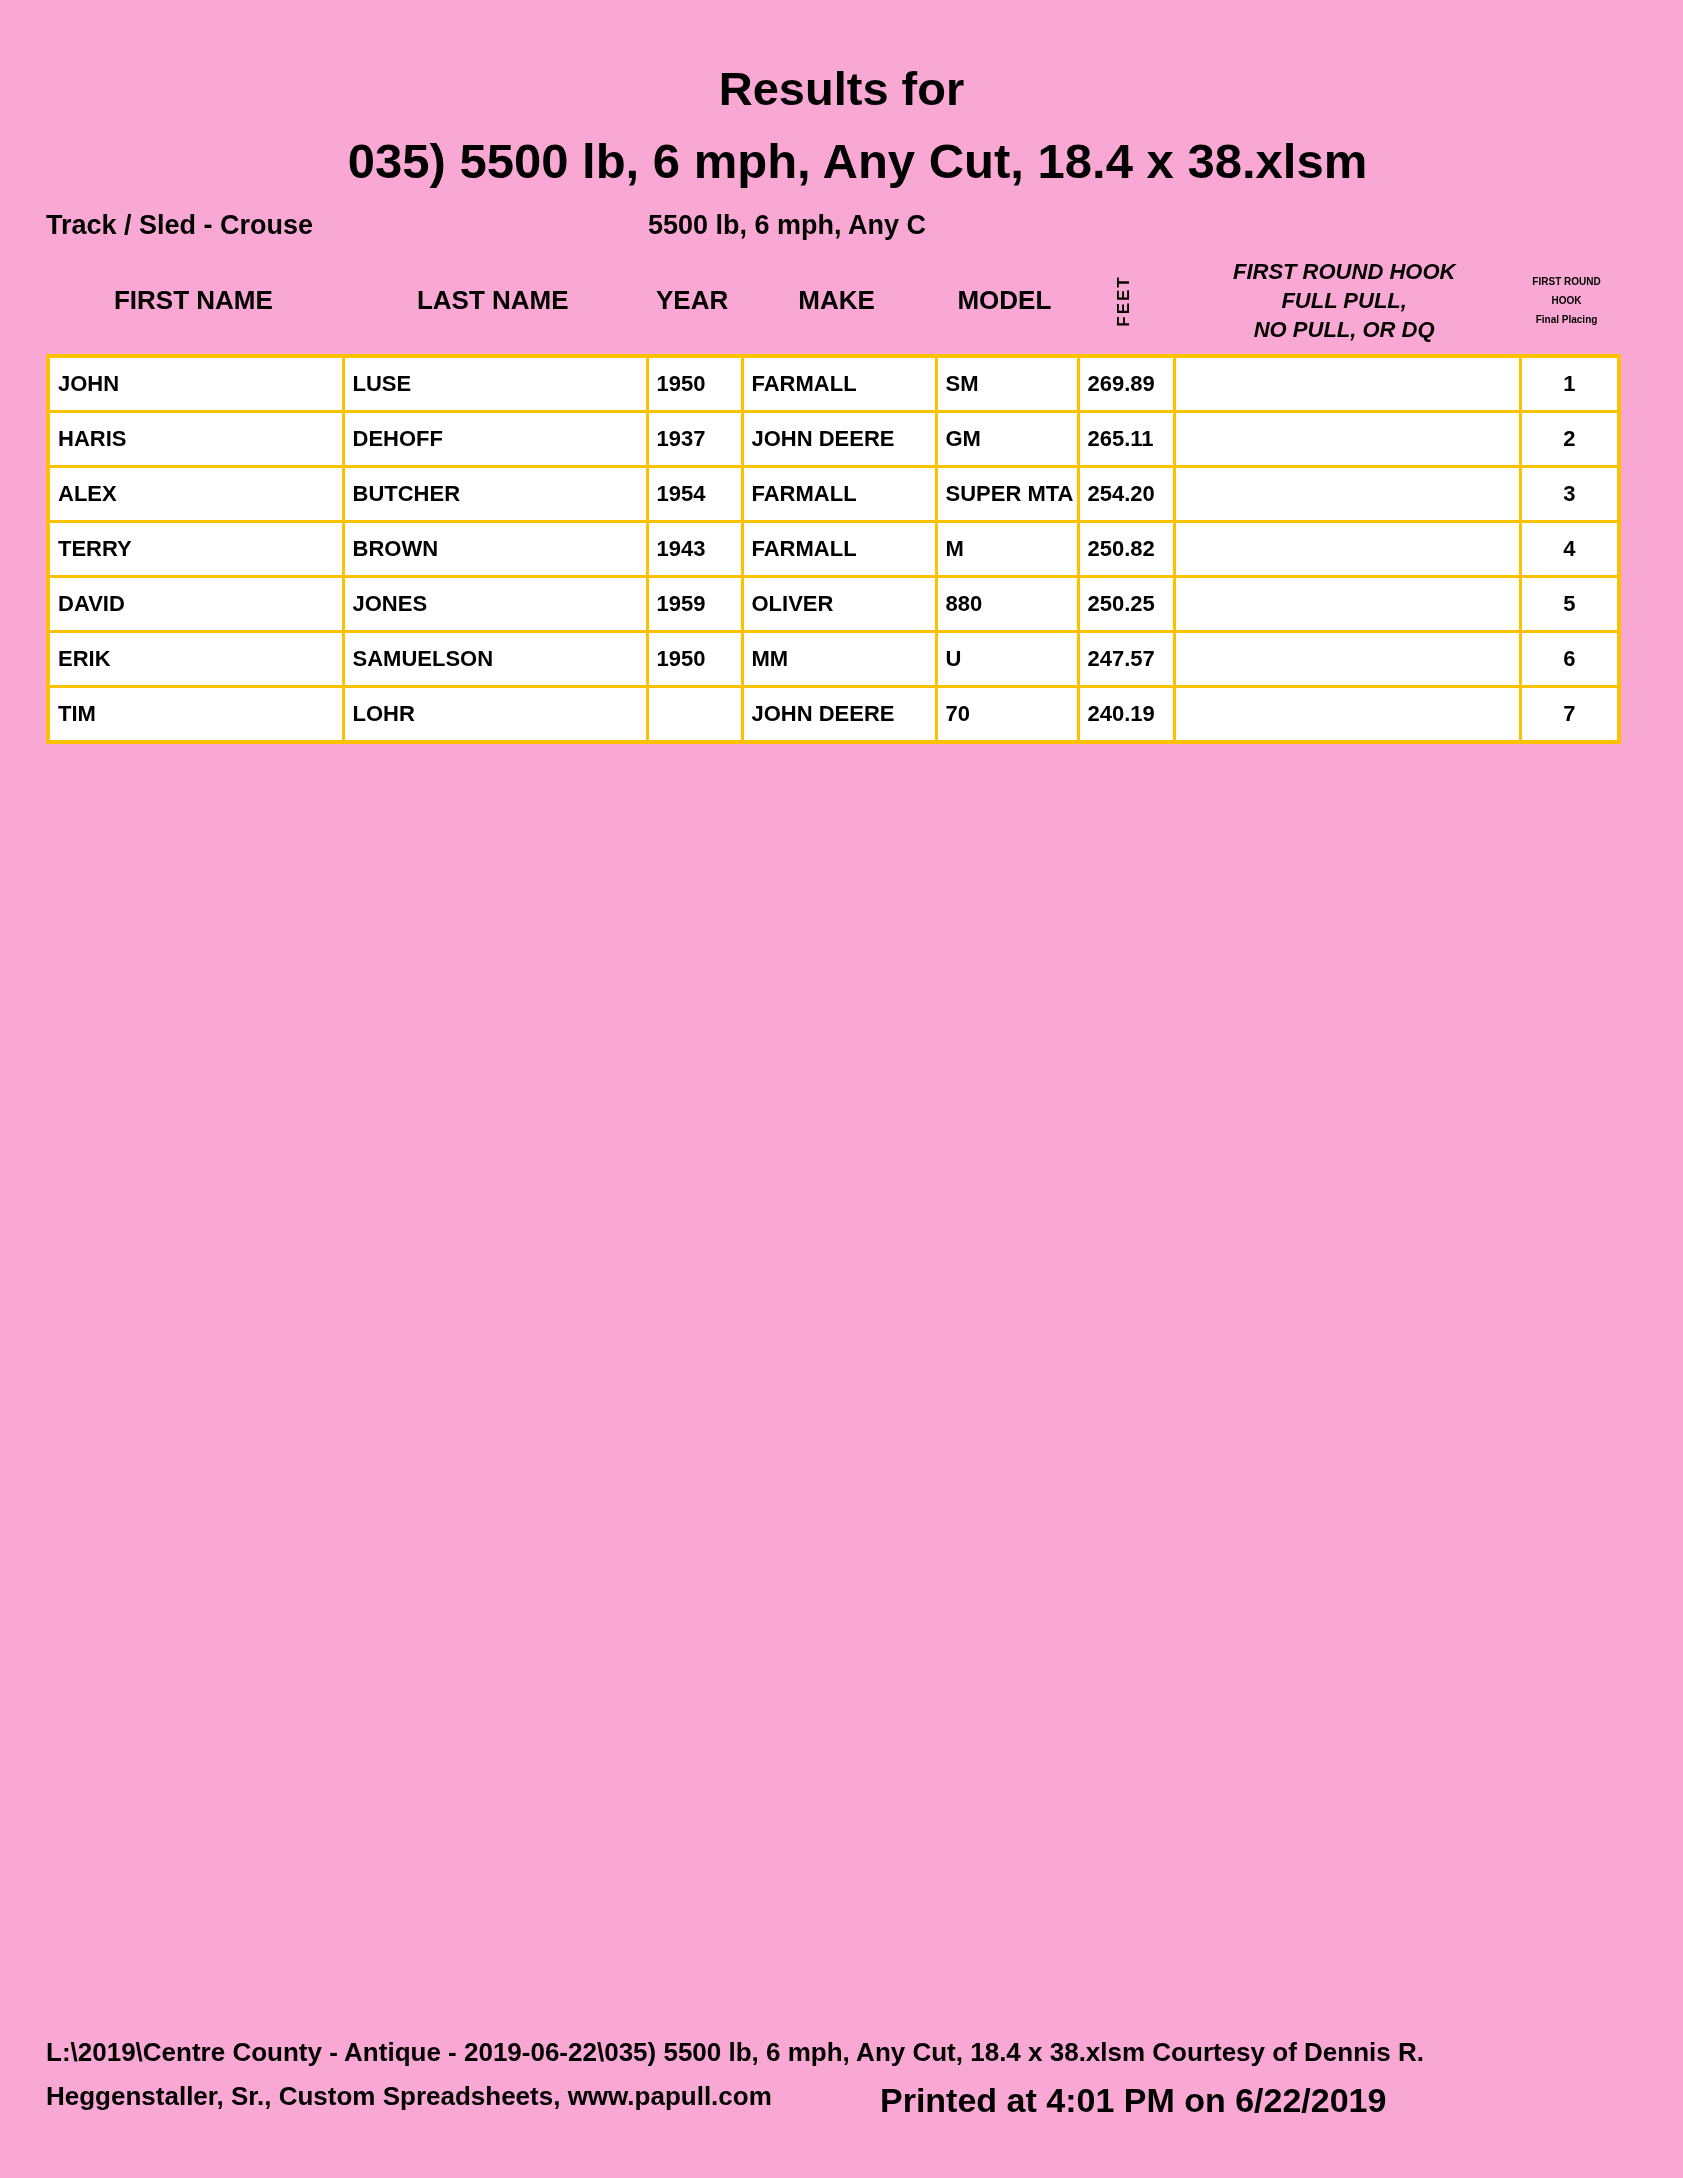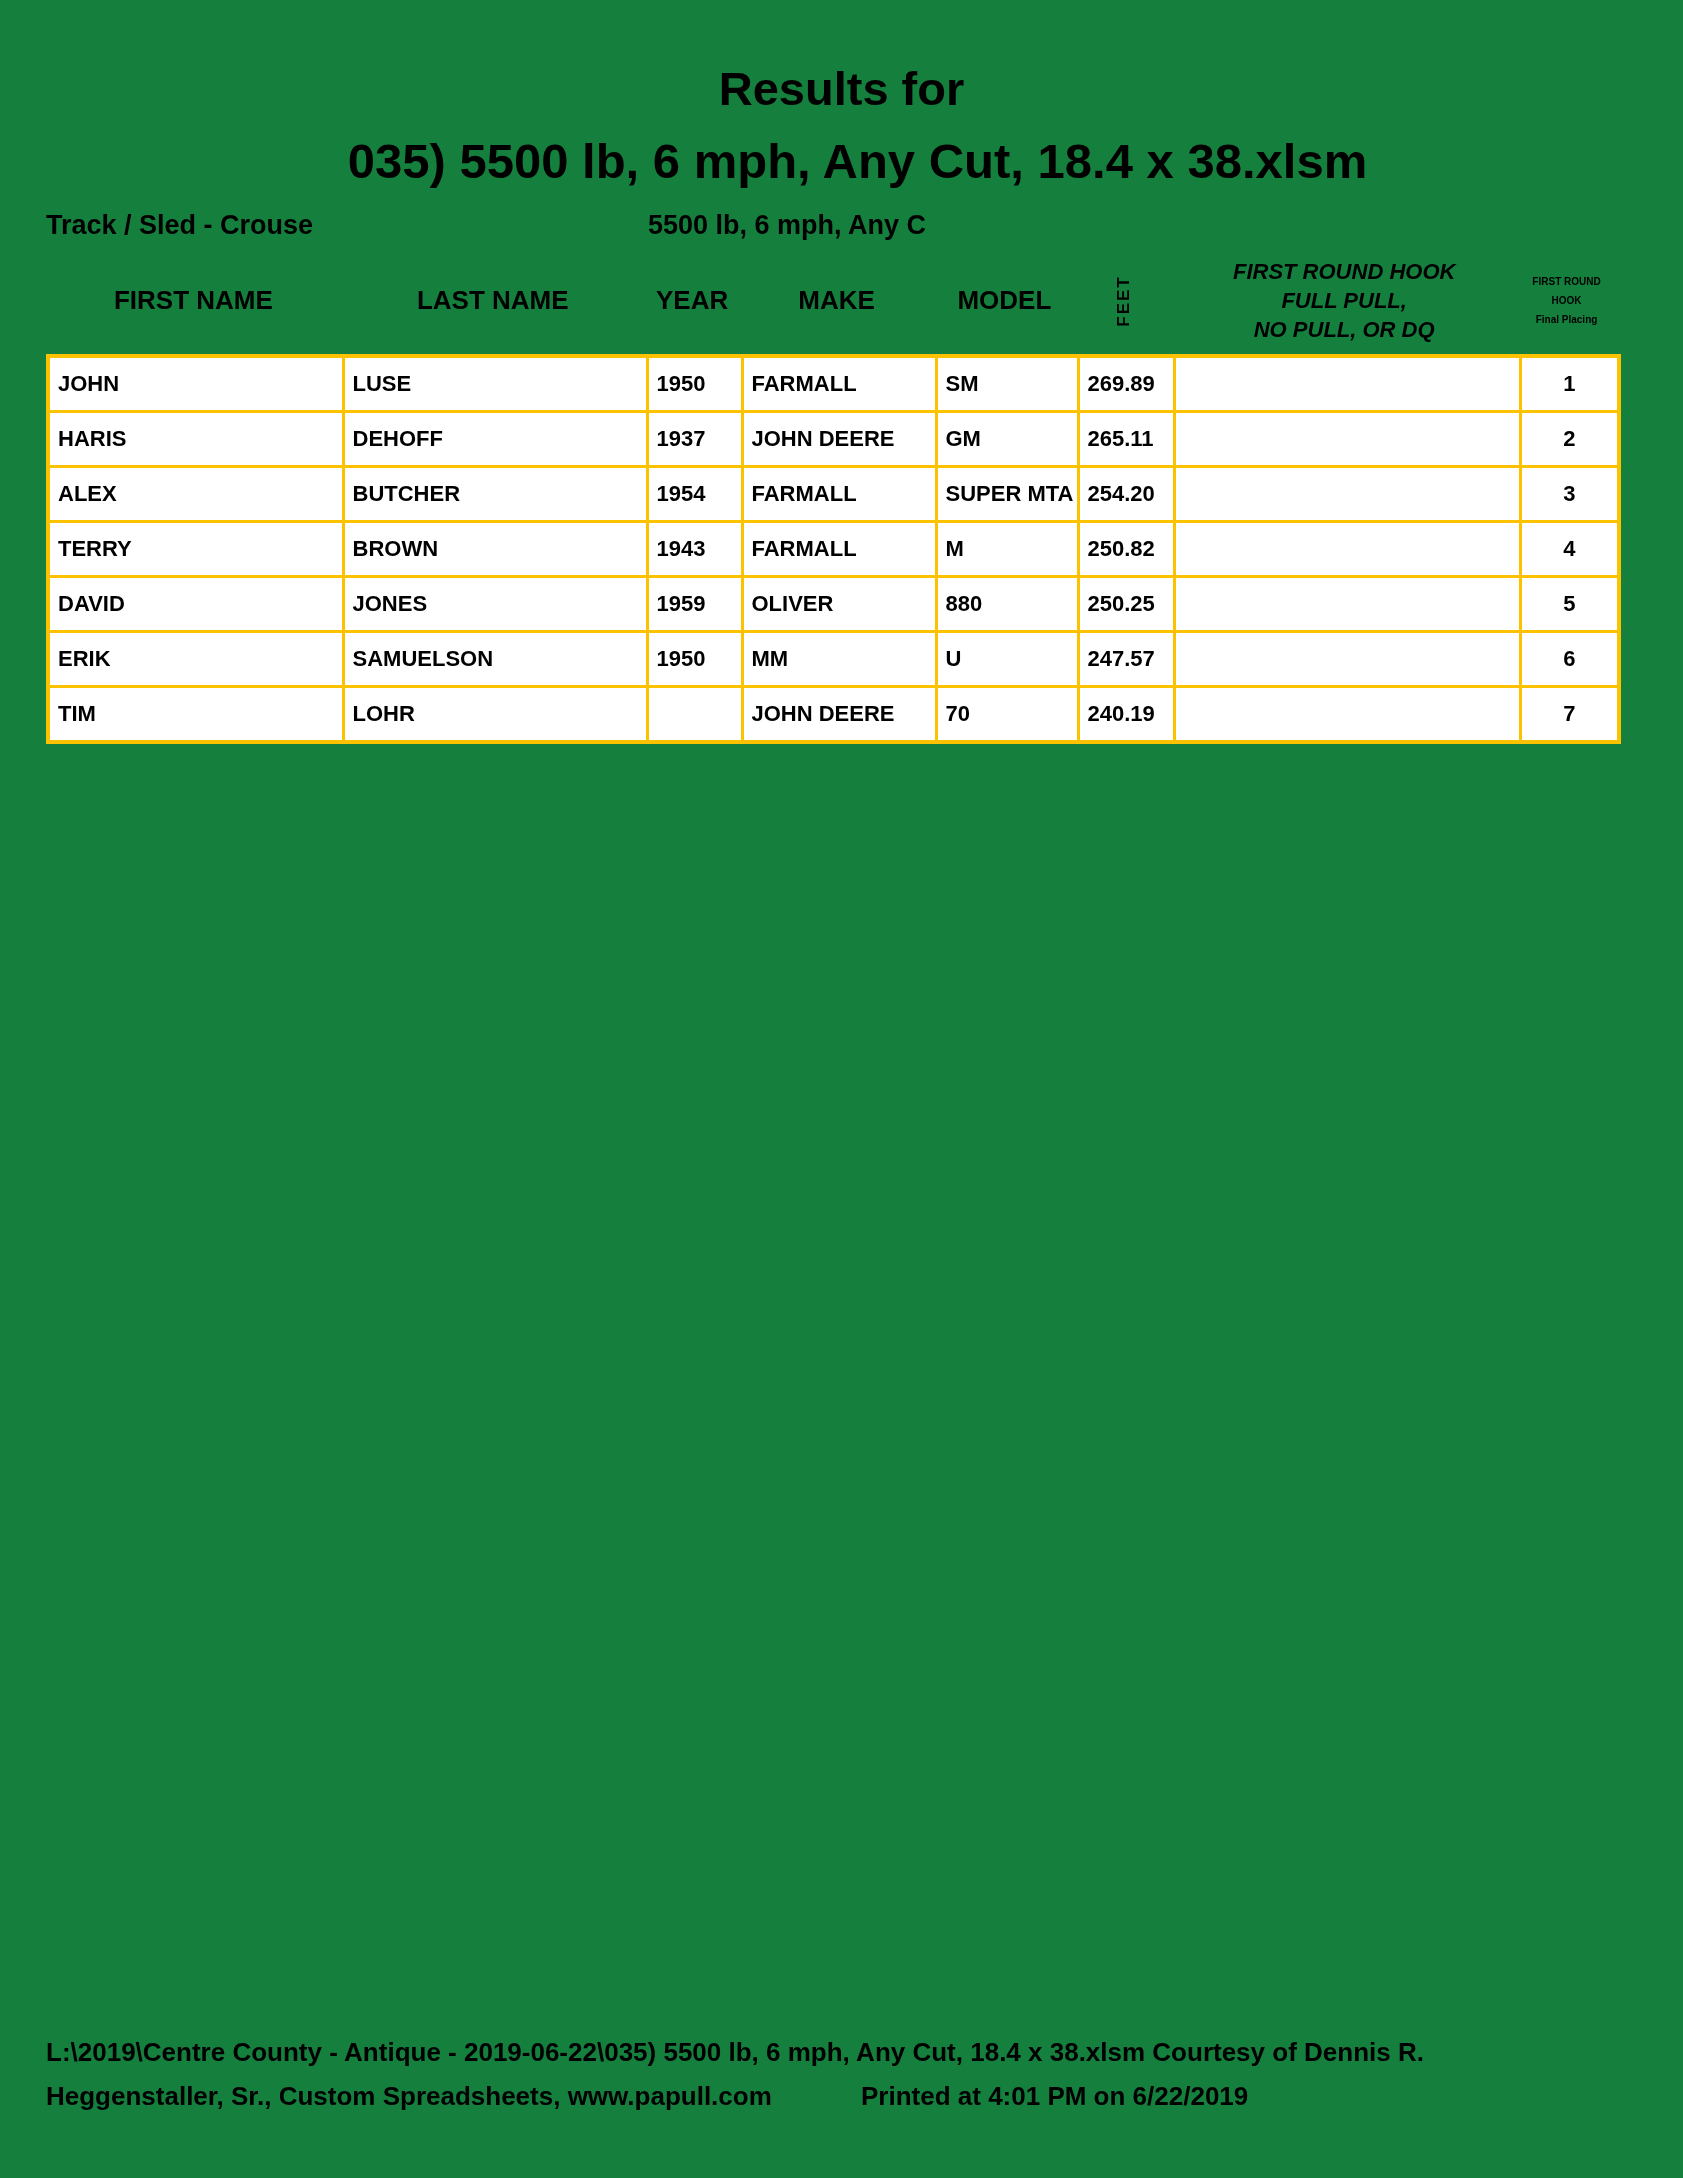--- a/index.html
+++ b/index.html
@@ -1,19 +1,19 @@
 <!DOCTYPE html>
 <html><head>
 <meta charset="utf-8">
 <style>
   html,body{margin:0;padding:0;background:#ffffff;}
   .page{
     position:relative;
     width:1683px;height:2178px;
-    background:#15803d;
+    background:#f9a8d4;
     font-family:"Liberation Sans", sans-serif;
     font-weight:bold;
     color:#000;
     overflow:hidden;
   }
   .title1{
     position:absolute;top:61px;left:0;width:1683px;
     text-align:center;font-size:47px;letter-spacing:0px;
   }
   .title2{
@@ -67,22 +67,22 @@
   .results td.ctr{text-align:center;padding:0;}
   .footer-line1{
     position:absolute;top:2037px;left:46px;
     font-size:26px;white-space:nowrap;
   }
   .footer-line2-left{
     position:absolute;top:2081px;left:46px;
     font-size:26px;white-space:nowrap;
   }
   .footer-line2-right{
-    position:absolute;top:2081px;left:861px;
-    font-size:26px;white-space:nowrap;
+    position:absolute;top:2081px;left:880px;
+    font-size:34px;white-space:nowrap;
   }
 </style>
 </head>
 <body>
 
 <div class="page">
 
   <div class="title1">Results for</div>
   <div class="title2">035) 5500 lb, 6 mph, Any Cut, 18.4 x 38.xlsm</div>
 

